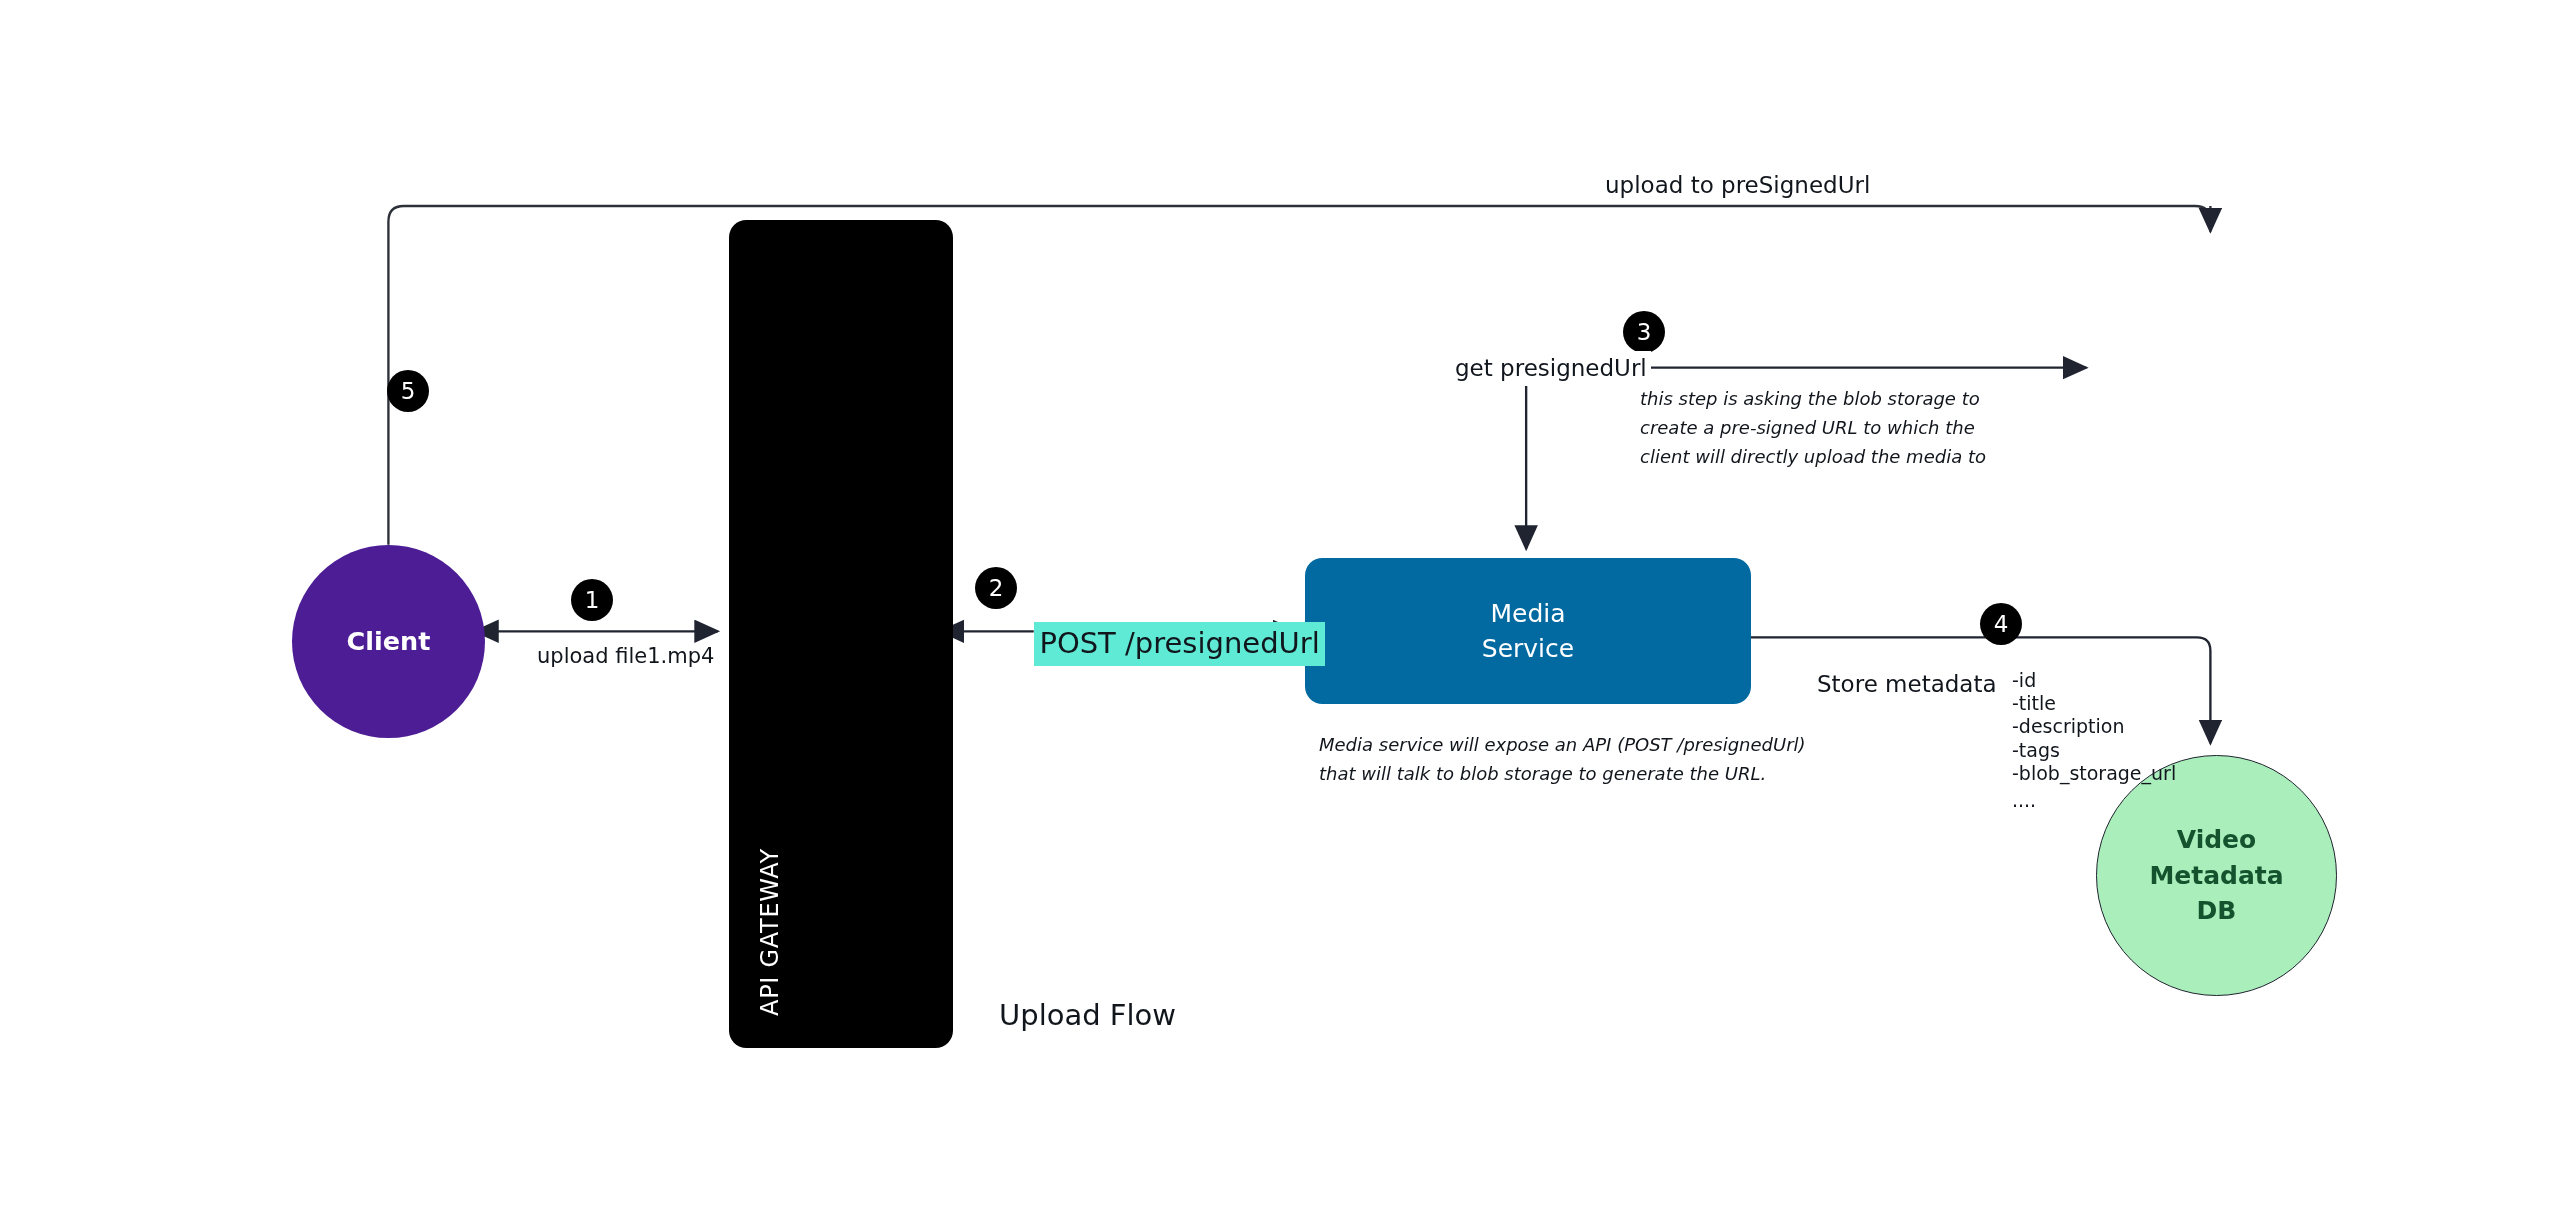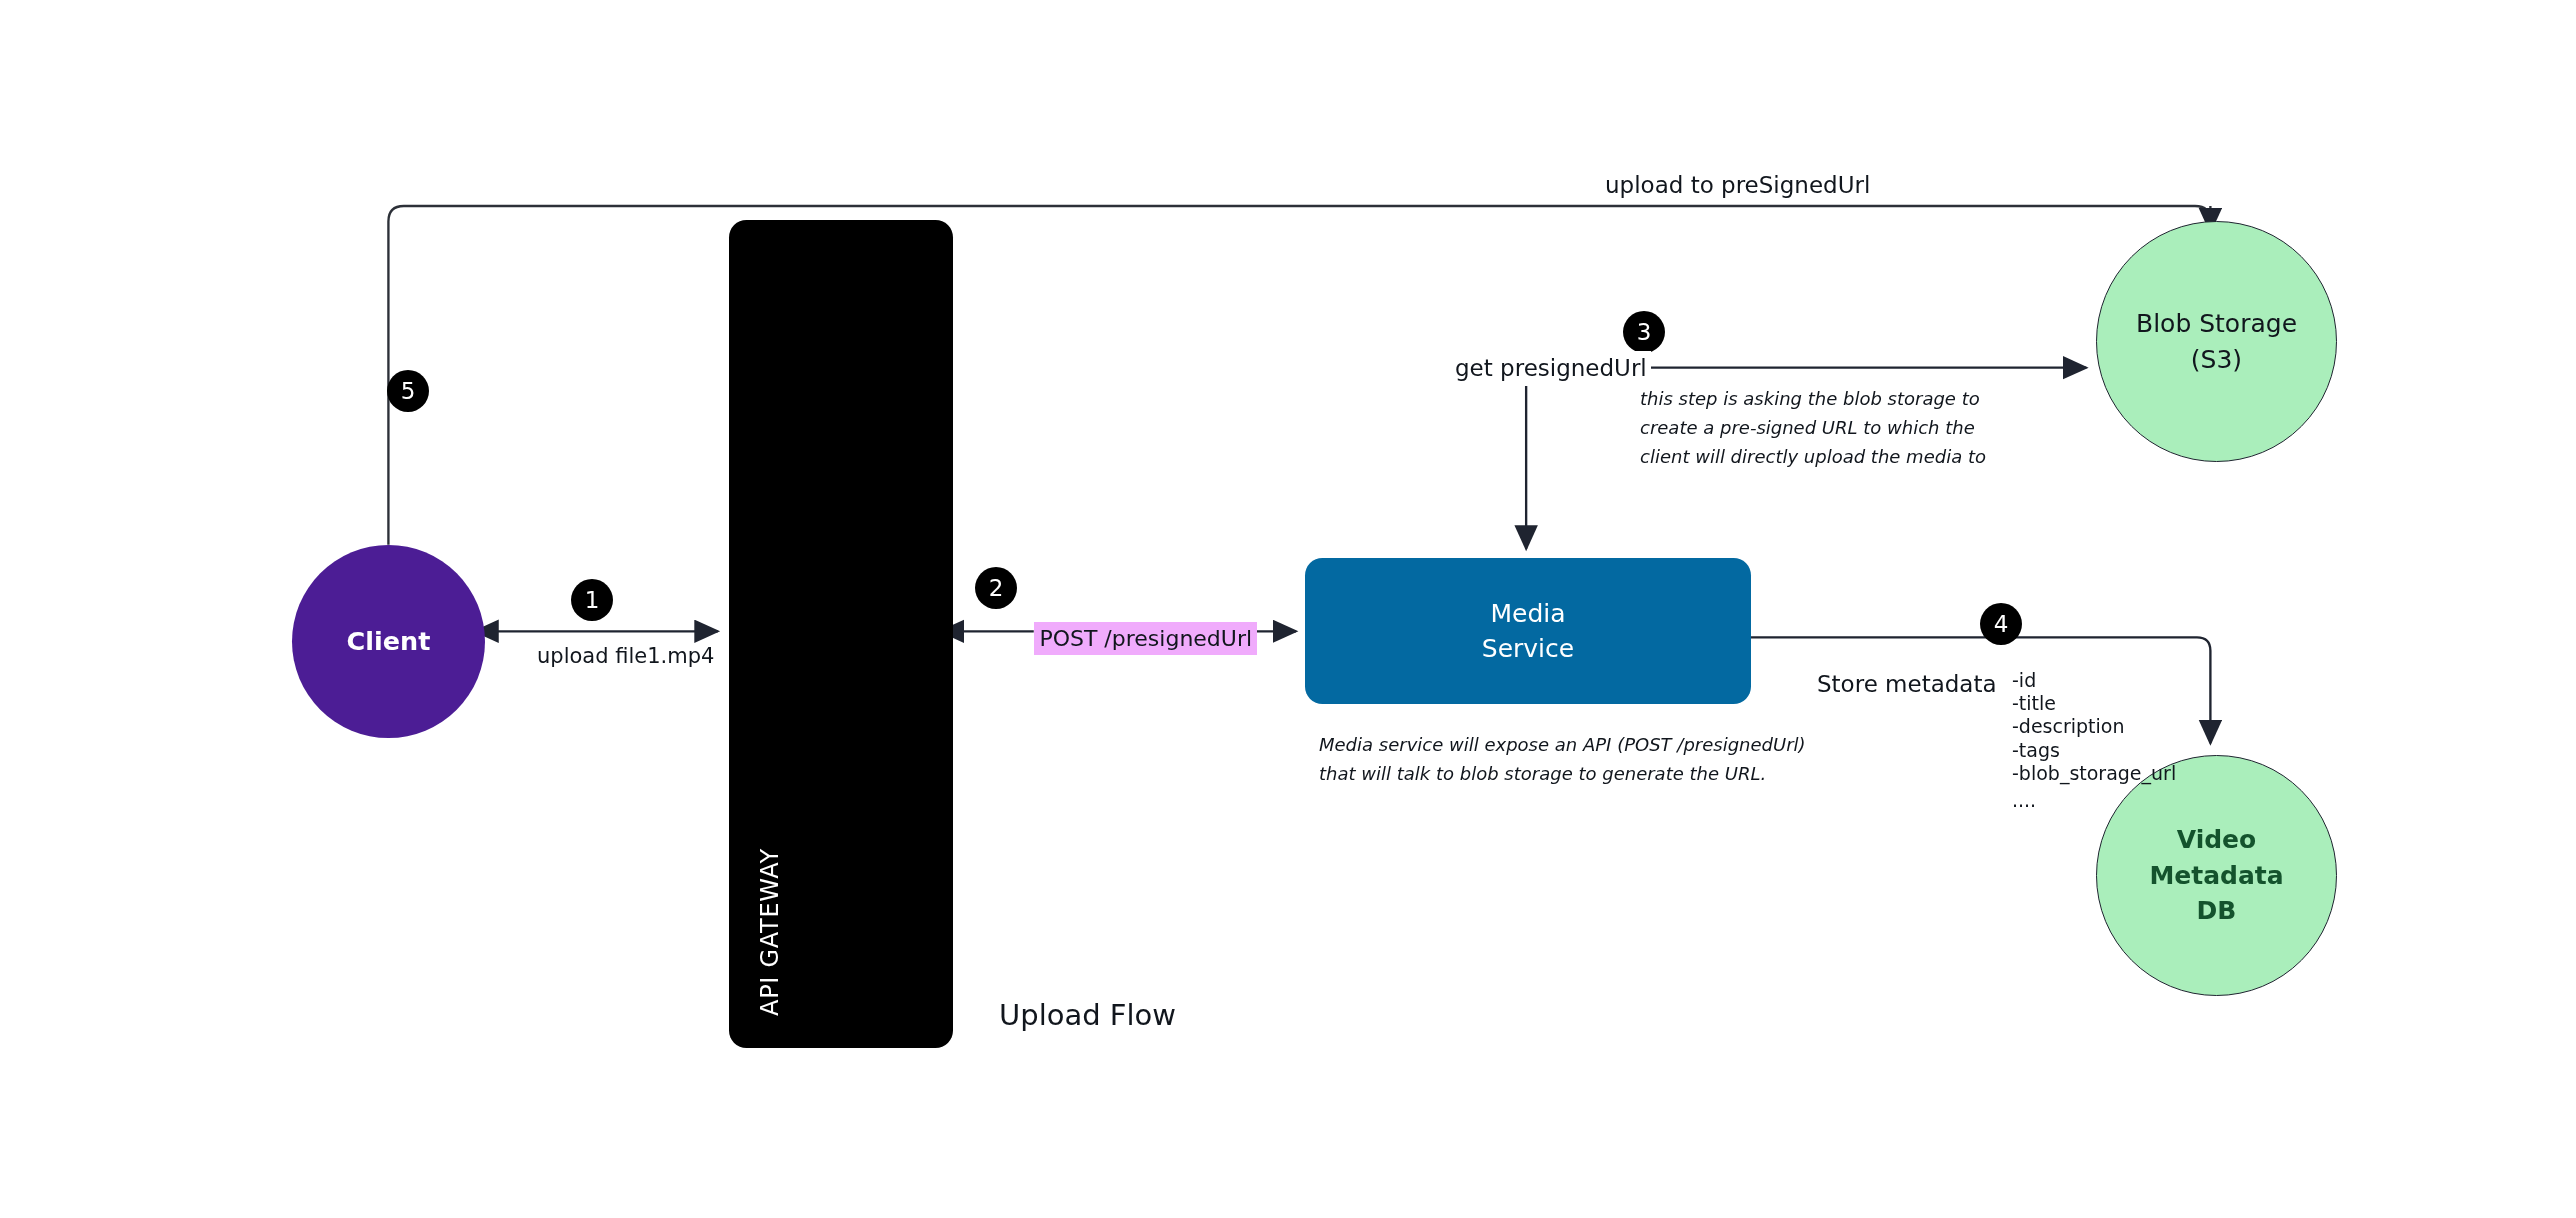--- a/index.html
+++ b/index.html
@@ -111,21 +111,21 @@
 
   
   .lbl {
     position: absolute;
     color: #11161d;
     white-space: pre;
     line-height: 1.5;
   }
   .lbl-upload-presigned { left: 1605px; top: 168px;  font-size: 23px; }
   .lbl-upload-file      { left: 537px;  top: 641px;  font-size: 21px; }
-  .lbl-post-presigned   { left: 1034px; top: 622px;  font-size: 22px; background:#f0abfc; padding:0 5.4px; }
+  .lbl-post-presigned   { left: 1034px; top: 622px;  font-size: 29px; background:#5eead4; padding:0 5.4px; }
   .lbl-get-presigned    { left: 1451px; top: 351px;  font-size: 23px; background:#fff; padding:0 4px; }
   .lbl-store-metadata   { left: 1817px; top: 667px;  font-size: 23px; }
   .lbl-upload-flow      { left: 999px; top: 994px; font-size: 29px; }
 
   .note {
     position: absolute;
     color: #11161d;
     font-size: 18px;
     line-height: 1.62;
     white-space: pre-line;
@@ -182,26 +182,20 @@
     <span class="gateway-label">API GATEWAY</span>
   </div>
 
   <div class="node node-media">
     <div>
       <div>Media</div>
       <div>Service</div>
     </div>
   </div>
 
-  <div class="node circle node-blob">
-    <div>
-      <div>Blob Storage</div>
-      <div>(S3)</div>
-    </div>
-  </div>
 
   <div class="node circle node-db">
     <div>
       <div>Video</div>
       <div>Metadata</div>
       <div>DB</div>
     </div>
   </div>
 
   <div class="badge badge-1">1</div>

